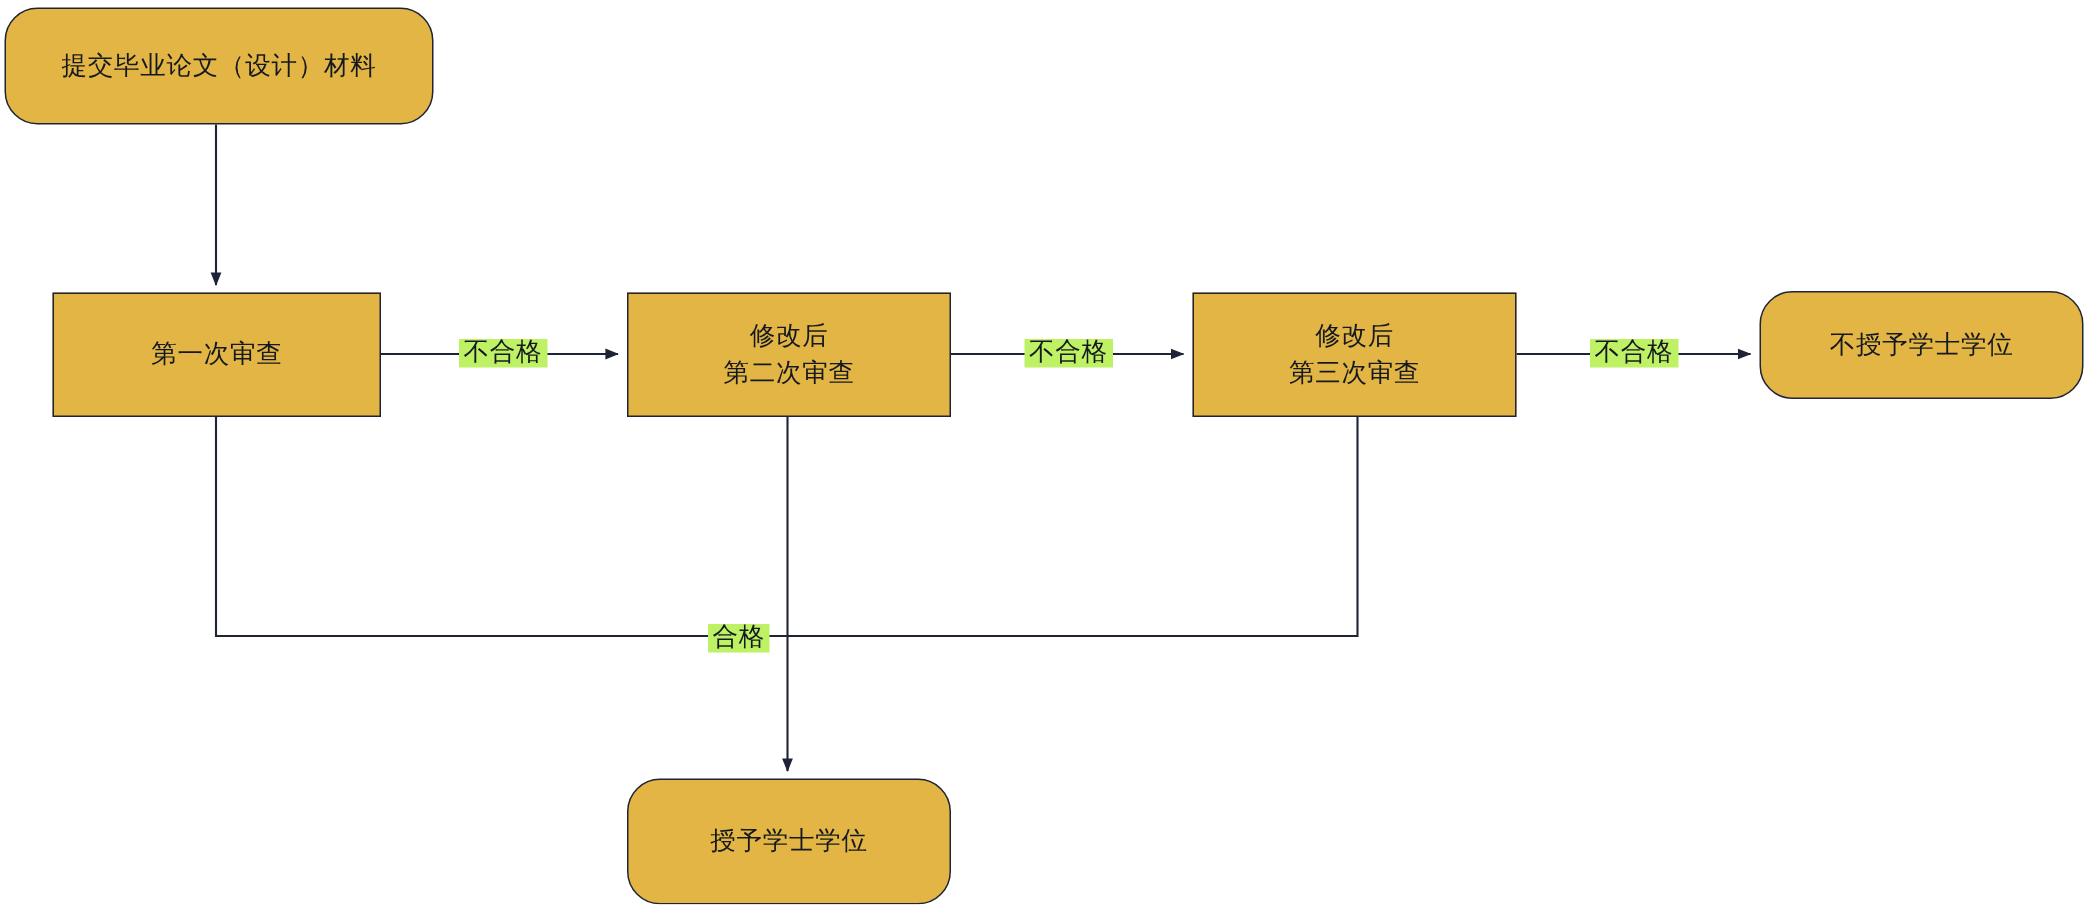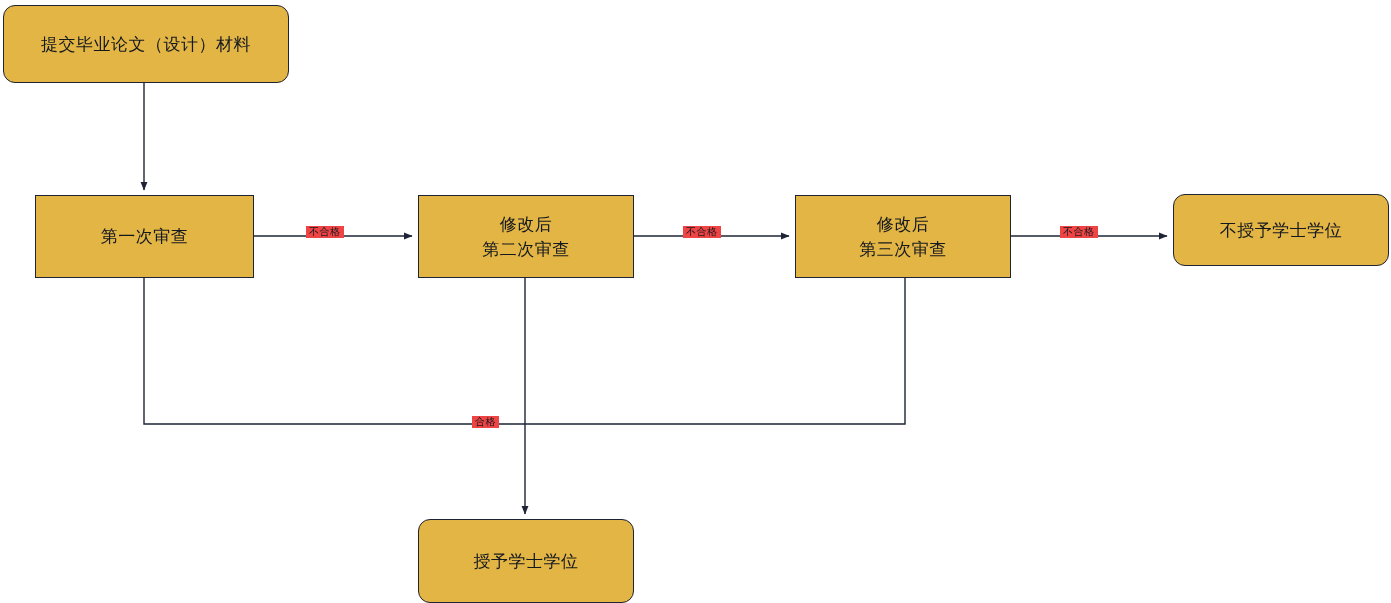--- a/index.html
+++ b/index.html
@@ -27,30 +27,30 @@
     background: #e2b544;
     border: 1.6px solid #1e2436;
     color: #14181f;
     font-size: 17px;
     line-height: 1.45;
     letter-spacing: 0.5px;
     white-space: pre-line;
     user-select: none;
   }
   .node.rounded {
-    border-radius: 12px;
+    border-radius: 22px;
   }
   .node.sharp {
     border-radius: 0;
   }
   .edge-label {
     position: absolute;
-    background: #ef4444;
+    background: #bef264;
     color: #14181f;
-    font-size: 10px;
+    font-size: 17px;
     line-height: 1;
     letter-spacing: 0.5px;
     padding: 1px 3px;
     white-space: nowrap;
     user-select: none;
   }
   #wires {
     position: absolute;
     left: 0;
     top: 0;

